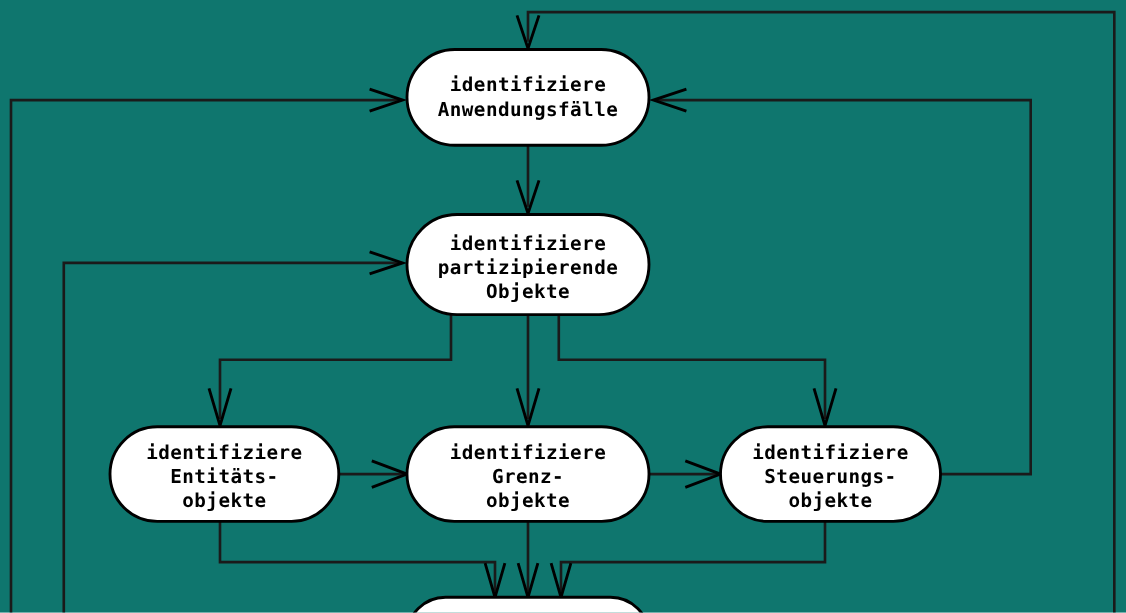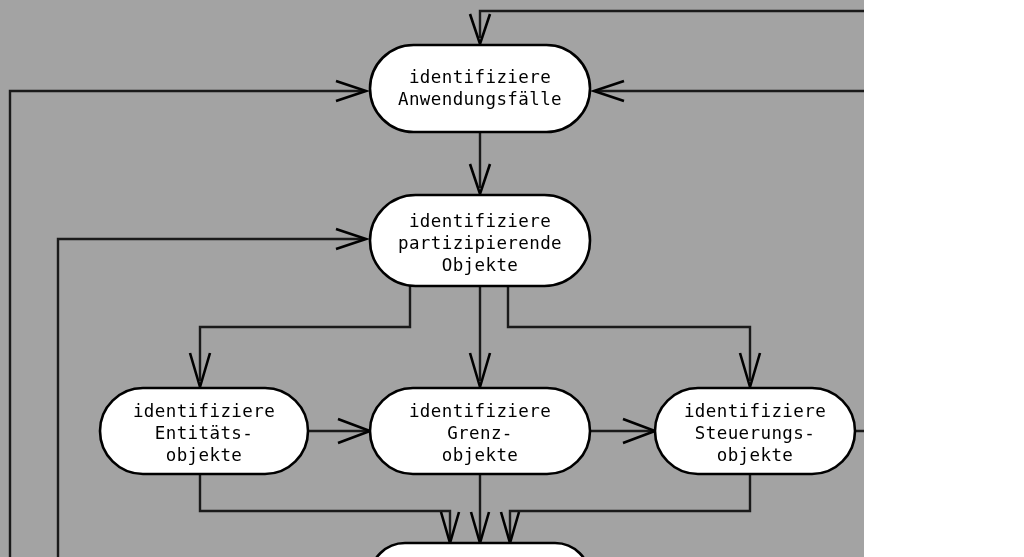--- a/index.html
+++ b/index.html
@@ -2,25 +2,26 @@
 <html><head>
 <meta charset="utf-8">
 <style>
   html, body {
     margin: 0;
     padding: 0;
     background: #ffffff;
   }
   #diagram-root {
     position: relative;
-    width: 864px;
+    width: 1024px;
     height: 557px;
-    background: #a3a3a3;
+    background: #0f766e;
     overflow: hidden;
     font-family: "DejaVu Sans Mono", "Liberation Mono", monospace;
+    font-weight: bold;
   }
   svg.flowchart {
     display: block;
     width: 1024px;
     height: 557px;
   }
   .node-shape {
     fill: #ffffff;
     stroke: #000000;
     stroke-width: 2.6;

